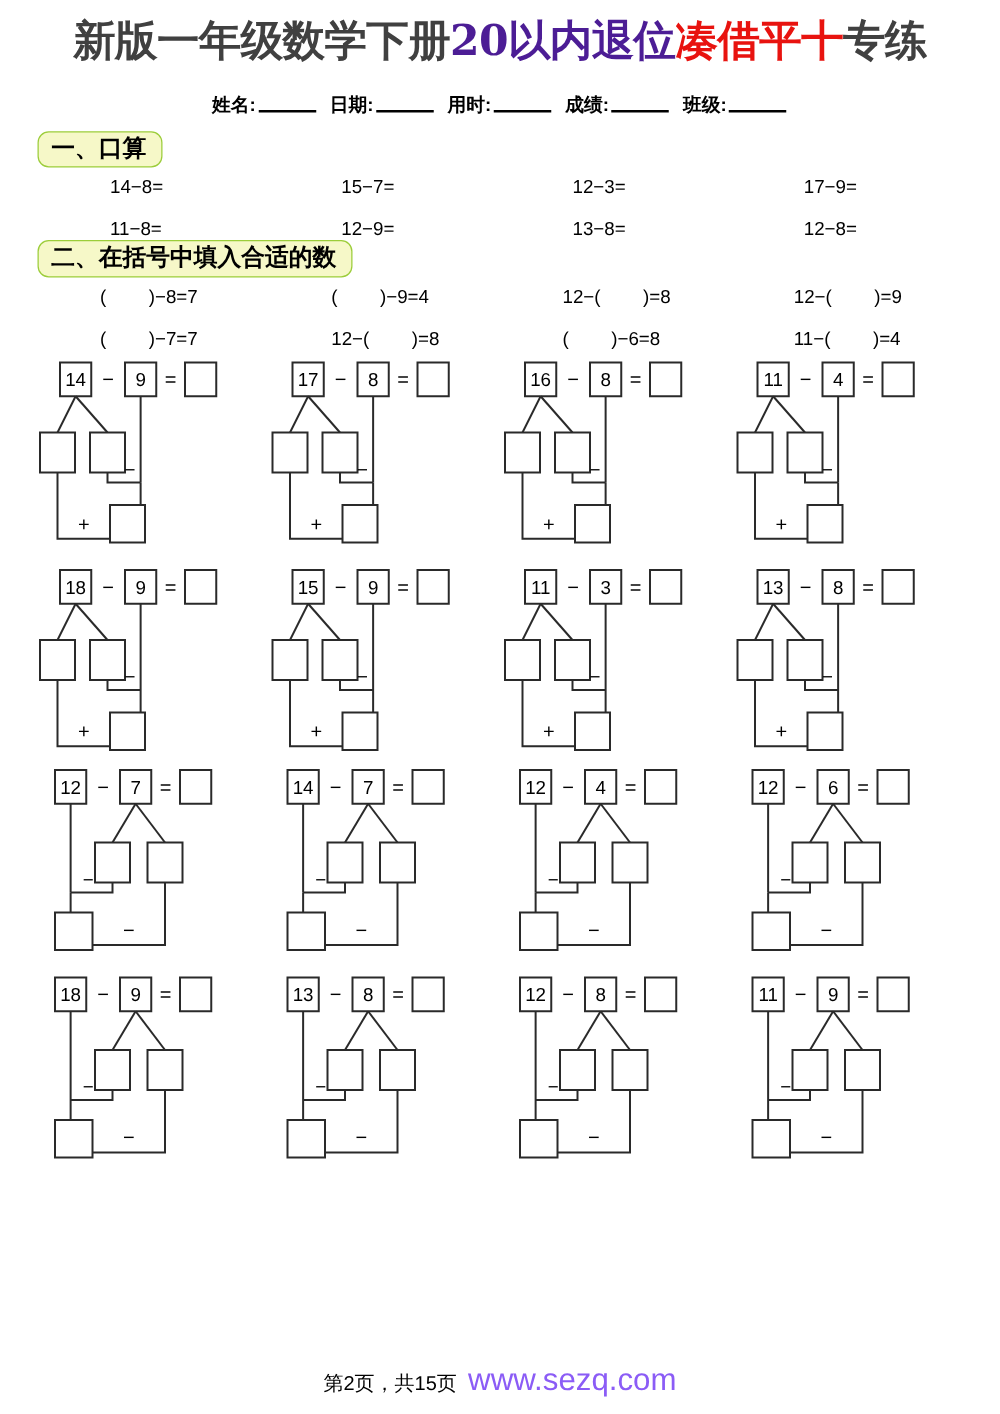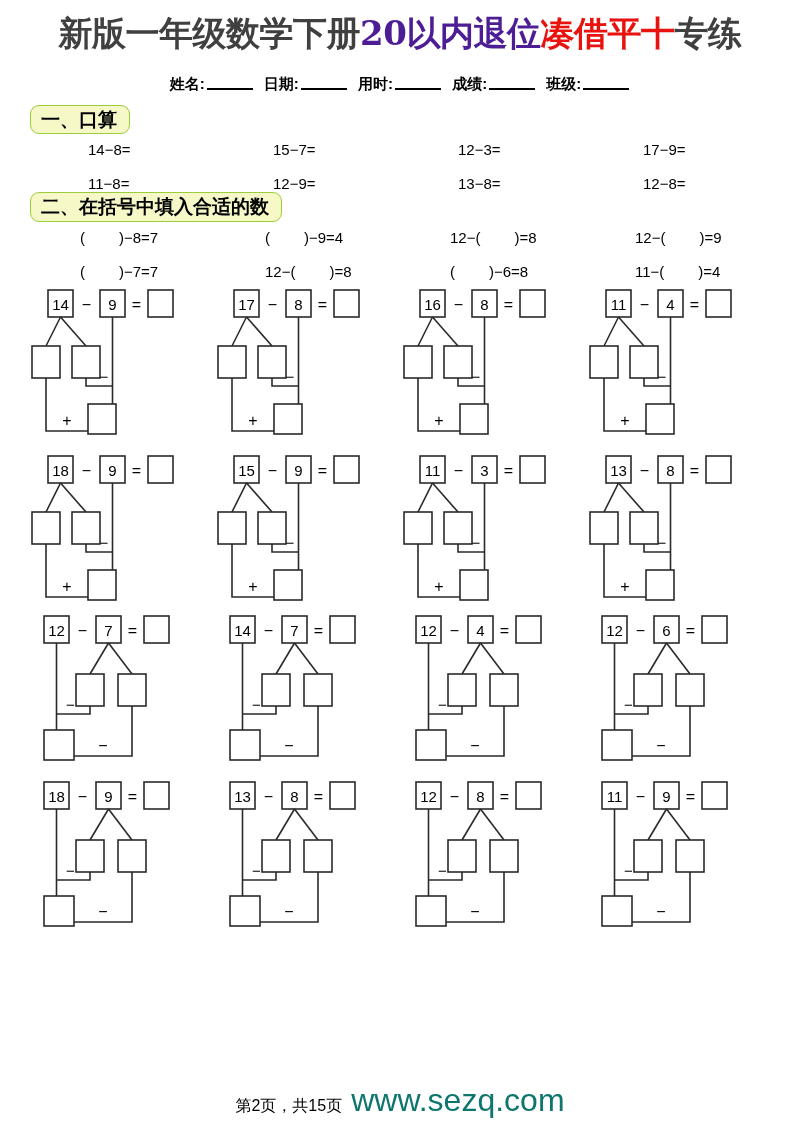--- a/index.html
+++ b/index.html
@@ -149,22 +149,22 @@
     bottom: 26px;
     text-align: center;
     white-space: nowrap;
     font-family: "Liberation Sans", sans-serif;
   }
   .footer .page-num {
     font-size: 16px;
     color: #000;
   }
   .footer .watermark {
-    font-size: 32px;
-    color: #0f766e;
+    font-size: 25px;
+    color: #8b5cf6;
     margin-left: 9px;
     letter-spacing: 0px;
   }
 </style>
 </head>
 <body>
 
 <div class="page">
 
   <h1 class="title">

